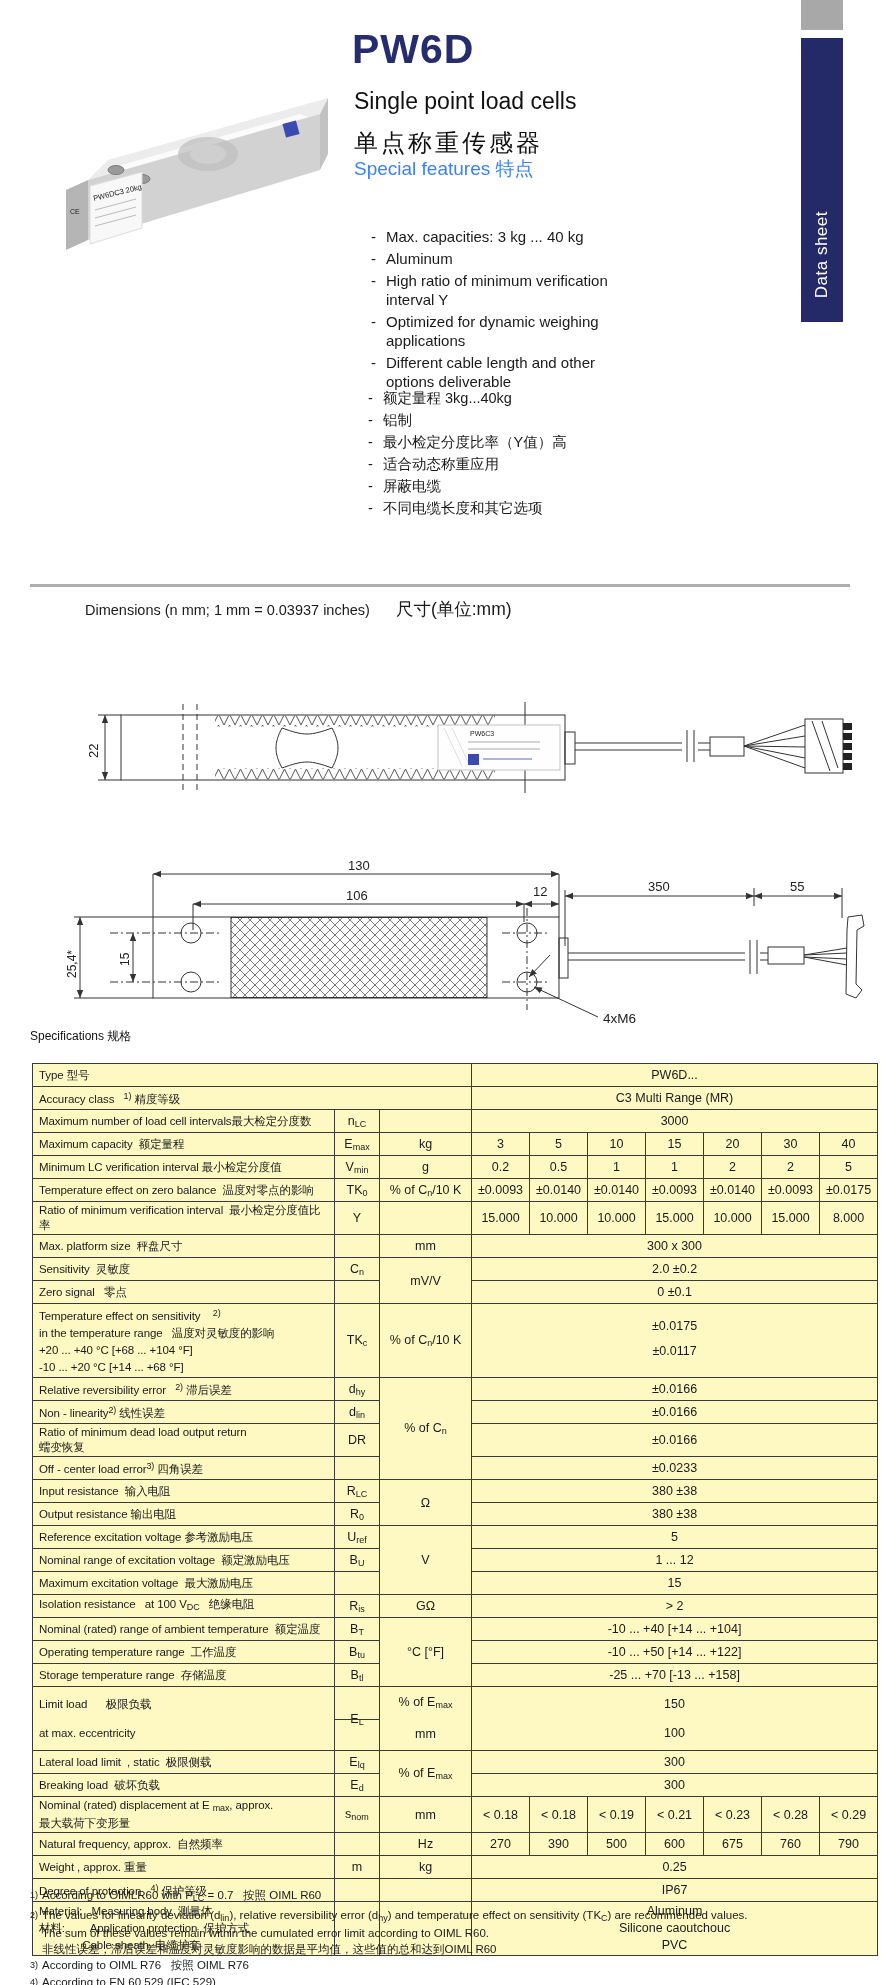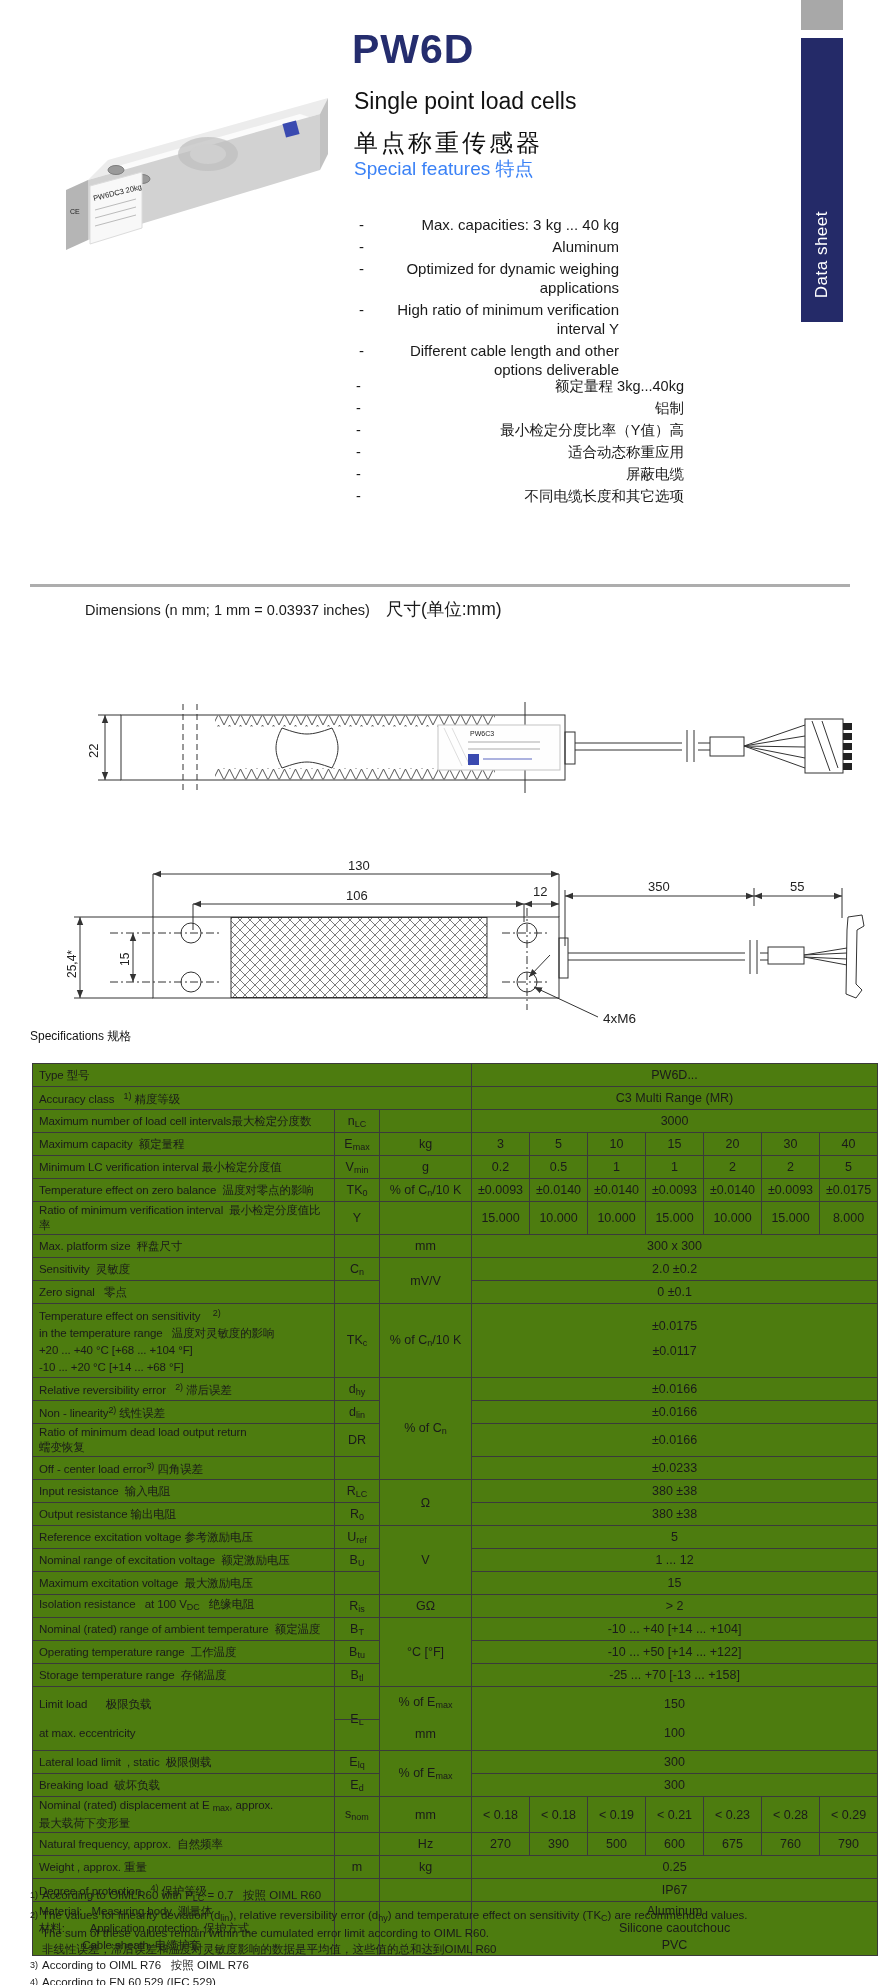--- a/index.html
+++ b/index.html
@@ -12,38 +12,38 @@
   .sheet-tab{left:801px;top:38px;width:42px;height:284px;background:#242a68;
              display:flex;align-items:center;justify-content:flex-end;flex-direction:column;}
   .sheet-tab span{writing-mode:vertical-rl;transform:rotate(180deg);color:#fff;
                   font-size:17px;letter-spacing:.5px;padding-top:14px;margin-bottom:10px;}
 
   
   .title{left:352px;top:26px;font-size:41px;font-weight:bold;color:#252d6e;letter-spacing:1px;}
   .sub-en{left:354px;top:88px;font-size:23px;color:#111;}
   .sub-zh{left:354px;top:119px;font-size:24px;color:#111;letter-spacing:3px;margin-top:8px;}
   .feat-head{left:354px;top:156px;font-size:19px;color:#3b82f6;}
-  ul.bullets{list-style:none;margin:4px;padding:0;text-align:right;}
+  ul.bullets{list-style:none;margin:16px;padding:0;}
   ul.bullets li{position:relative;padding-left:17px;}
   ul.bullets li::before{content:"-";position:absolute;left:2px;}
   .feat-en{left:353px;top:211px;width:262px;}
   .feat-en li{font-size:15px;line-height:19px;margin-bottom:3px;}
   .feat-zh{left:350px;top:374px;width:330px;}
   .feat-zh li{font-size:14.5px;line-height:16px;margin-bottom:6px;}
 
   .divider{left:30px;top:584px;width:820px;height:3px;background:#adadad;}
-  .dim-head{left:85px;top:597px;display:flex;align-items:baseline;gap:16px;}
+  .dim-head{left:85px;top:597px;display:flex;align-items:baseline;gap:26px;}
   .dim-head .en{font-size:14.5px;}
   .dim-head .zh{font-size:17.5px;}
 
   .spec-head{left:30px;top:1028px;font-size:12px;color:#111;}
 
   
   .spec-table-wrap{left:32px;top:1063px;}
-  table.spec{border-collapse:collapse;table-layout:fixed;width:845px;background:#4d7c0f;}
+  table.spec{border-collapse:collapse;table-layout:fixed;width:845px;background:#fef9c3;}
   table.spec td{border:1px solid #3a3a3a;padding:1px 3px;vertical-align:middle;
                 overflow:hidden;height:20px;}
   .c-label{text-align:left;padding-left:6px !important;font-size:11.5px;line-height:15px;
            white-space:pre-wrap;letter-spacing:-0.1px;}
   .c-sym,.c-unit,.c-val{text-align:center;font-size:12.5px;white-space:pre-wrap;}
   sub{font-size:9px;vertical-align:-2px;}
   sup{font-size:9px;vertical-align:4px;}
   .tall{line-height:29px;}
   .lh17{line-height:15px;}
   .lh19{line-height:17px;}
@@ -69,22 +69,22 @@
   <span>Data sheet</span>
 </div>
 
 <div class="abs title">PW6D</div>
 <div class="abs sub-en">Single point load cells</div>
 <div class="abs sub-zh">单点称重传感器</div>
 <div class="abs feat-head">Special features 特点</div>
 <ul class="abs bullets feat-en" id="features-en">
     <li>Max. capacities: 3 kg ... 40 kg</li>
     <li>Aluminum</li>
+    <li>High ratio of minimum verification interval Y</li>
     <li>Optimized for dynamic weighing applications</li>
-    <li>High ratio of minimum verification interval Y</li>
     <li>Different cable length and other options deliverable</li>
   </ul>
 <ul class="abs bullets feat-zh" id="features-zh">
     <li>额定量程 3kg...40kg</li>
     <li>铝制</li>
     <li>最小检定分度比率（Y值）高</li>
     <li>适合动态称重应用</li>
     <li>屏蔽电缆</li>
     <li>不同电缆长度和其它选项</li>
   </ul>

